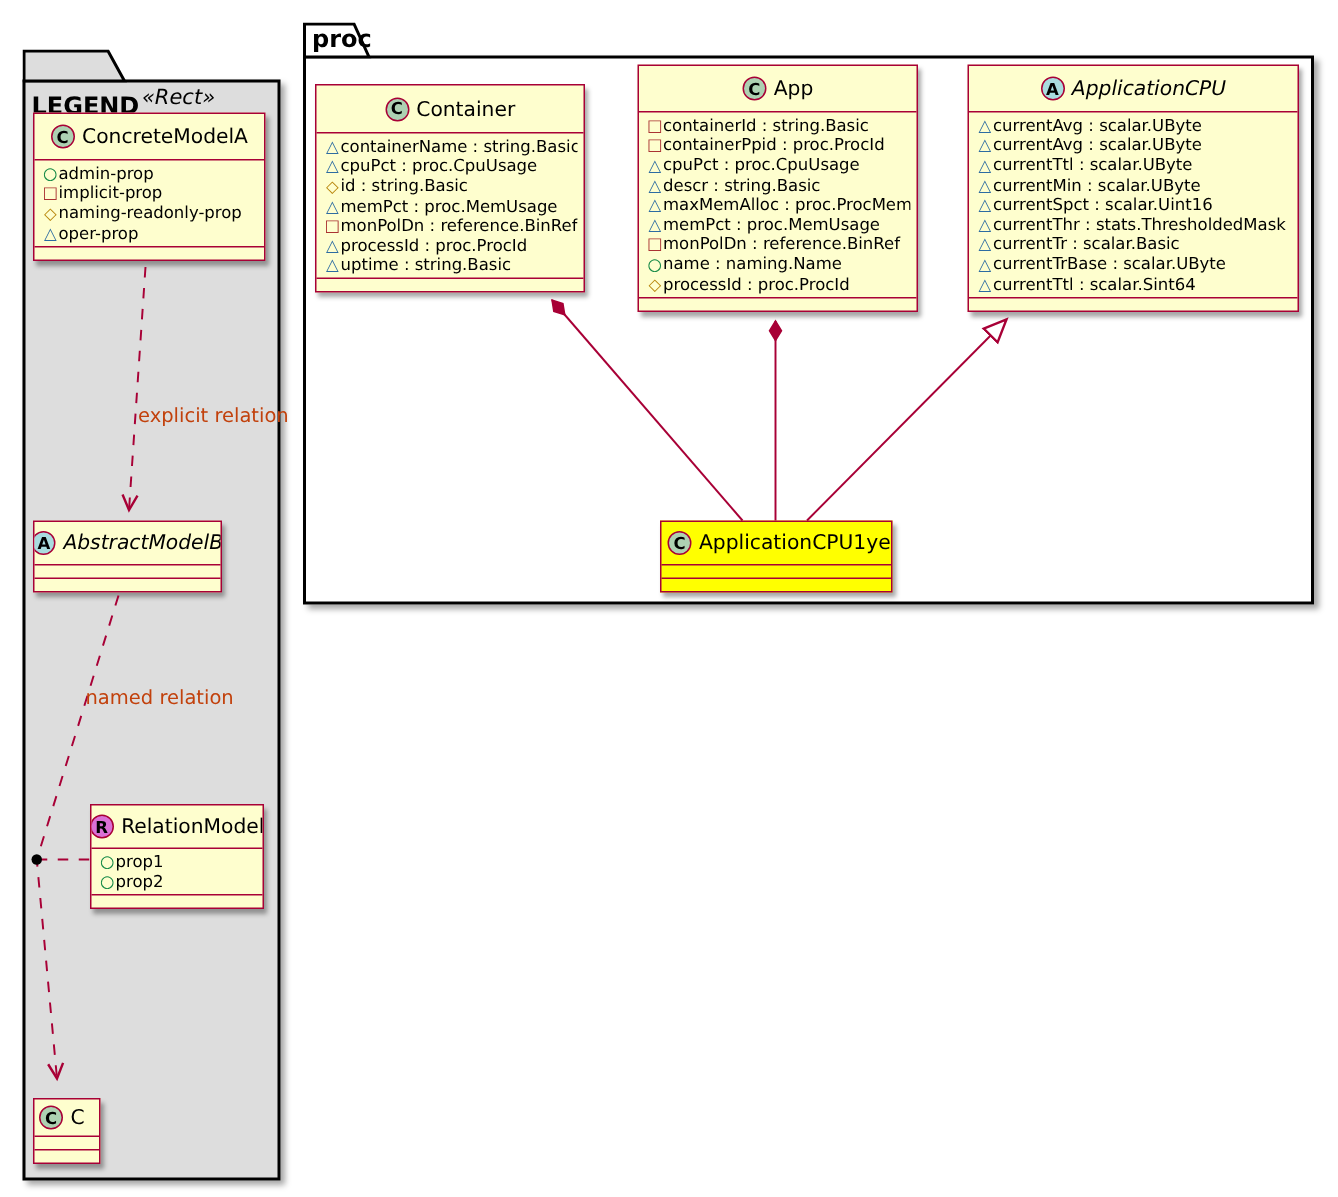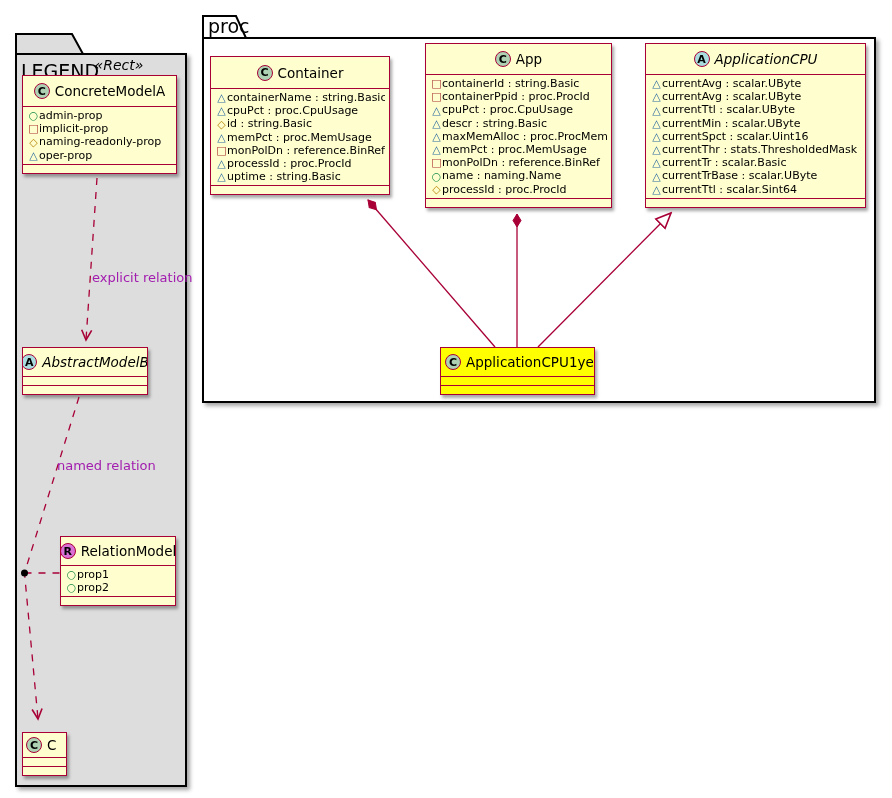--- a/index.html
+++ b/index.html
@@ -4,21 +4,21 @@
 <style>
   html,body{margin:0;padding:0;background:#ffffff;}
   .canvas{position:relative;width:892px;height:798px;background:#ffffff;
           font-family:"DejaVu Sans","Liberation Sans",sans-serif;color:#000;overflow:hidden;}
 
   
   .pkg-body{position:absolute;border:2px solid #000;box-shadow:3px 3px 4px rgba(0,0,0,.35);}
   .pkg-legend{background:#DDDDDD;}
   .pkg-proc{background:#FFFFFF;}
   .pkg-tab{position:absolute;}
-  .pkg-tab-label{position:absolute;font-weight:normal;font-size:19px;line-height:14px;}
+  .pkg-tab-label{position:absolute;font-weight:bold;font-size:16px;line-height:14px;}
   .stereotype{position:absolute;font-style:italic;font-size:14px;text-align:center;padding-left:20px;}
 
   
   .uml-class{position:absolute;background:#FEFECE;border:1.5px solid #A80036;
              box-shadow:2px 3px 3px rgba(0,0,0,.35);box-sizing:content-box;}
   .uml-class.highlight{background:#FFFF00;}
   .ctitle{display:flex;align-items:center;justify-content:center;gap:5px;padding:0 5px;overflow:hidden;}
   .cname{font-size:13.5px;white-space:nowrap;}
   .italic{font-style:italic;}
   .compartment{border-top:1.5px solid #A80036;}
@@ -35,21 +35,21 @@
   .spot-r{background:#DA70D6;}
 
   .mi{flex:0 0 11px;width:11px;font-size:11px;line-height:11px;text-align:center;}
   .mi-circle::before{content:"○";color:#168A47;}
   .mi-square::before{content:"□";color:#AA3333;}
   .mi-diamond::before{content:"◇";color:#B8860B;}
   .mi-triangle::before{content:"△";color:#2D6CA2;}
 
   
   .relations{position:absolute;left:0;top:0;pointer-events:none;}
-  .rel-label{position:absolute;font-size:13px;line-height:15px;color:#a21caf;white-space:nowrap;}
+  .rel-label{position:absolute;font-size:13px;line-height:15px;color:#c2410c;white-space:nowrap;}
 </style>
 </head>
 <body>
 
 <div class="canvas">
 
   <div class="pkg-body pkg-legend" style="left:15px;top:53px;width:168px;height:730px;"></div>
   <svg class="pkg-tab" style="left:15px;top:33px;" width="72" height="22">
     <path d="M1,21 L1,1 L57,1 L68,21 Z" fill="#DDDDDD" stroke="#000000" stroke-width="2"></path>
   </svg>

